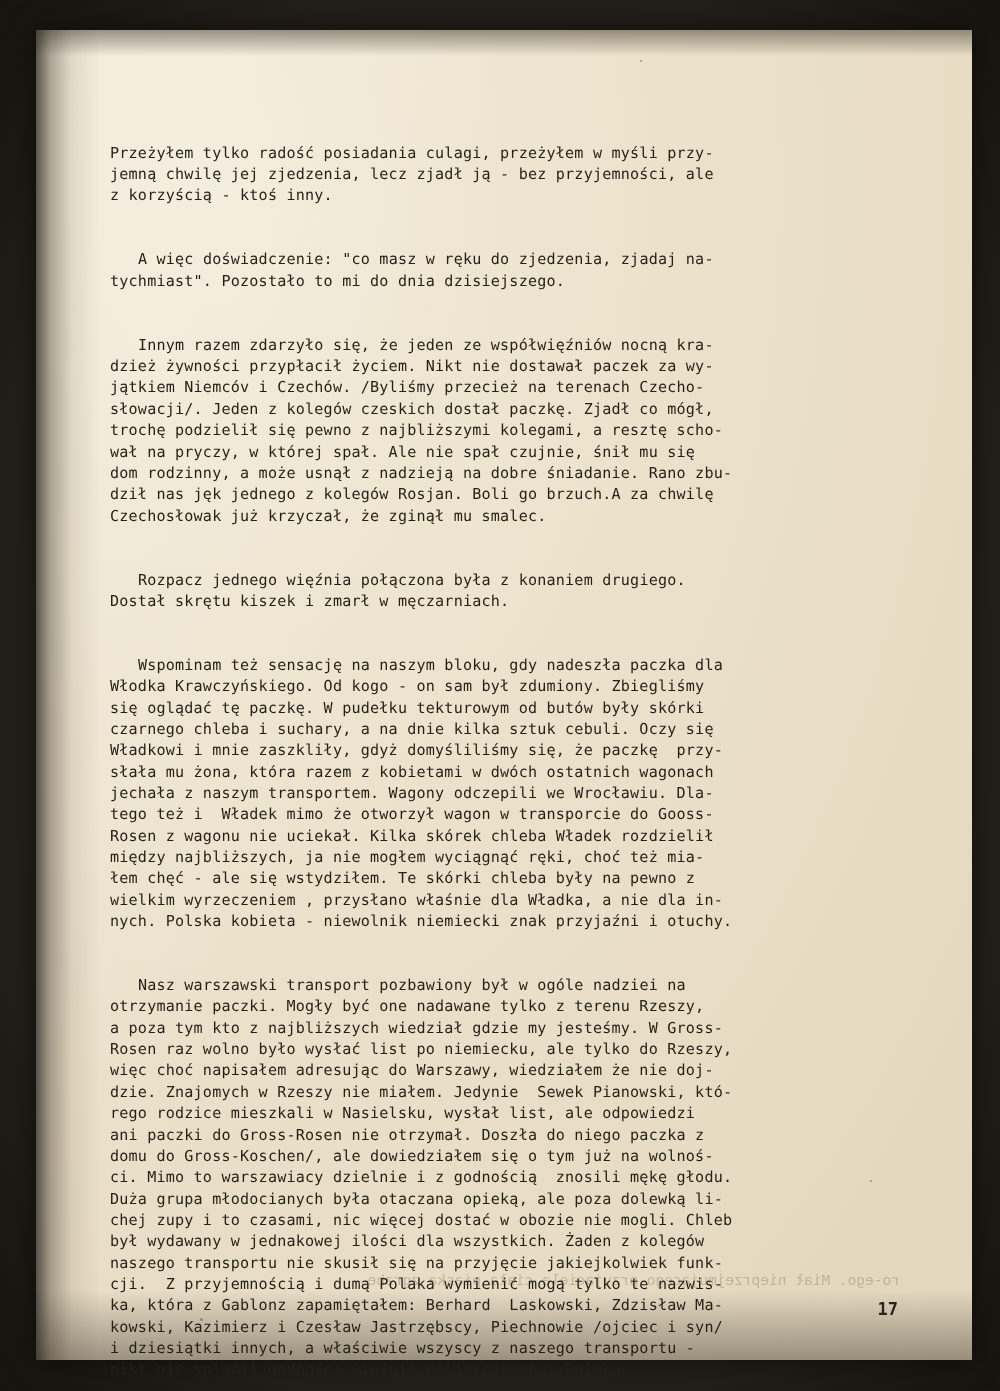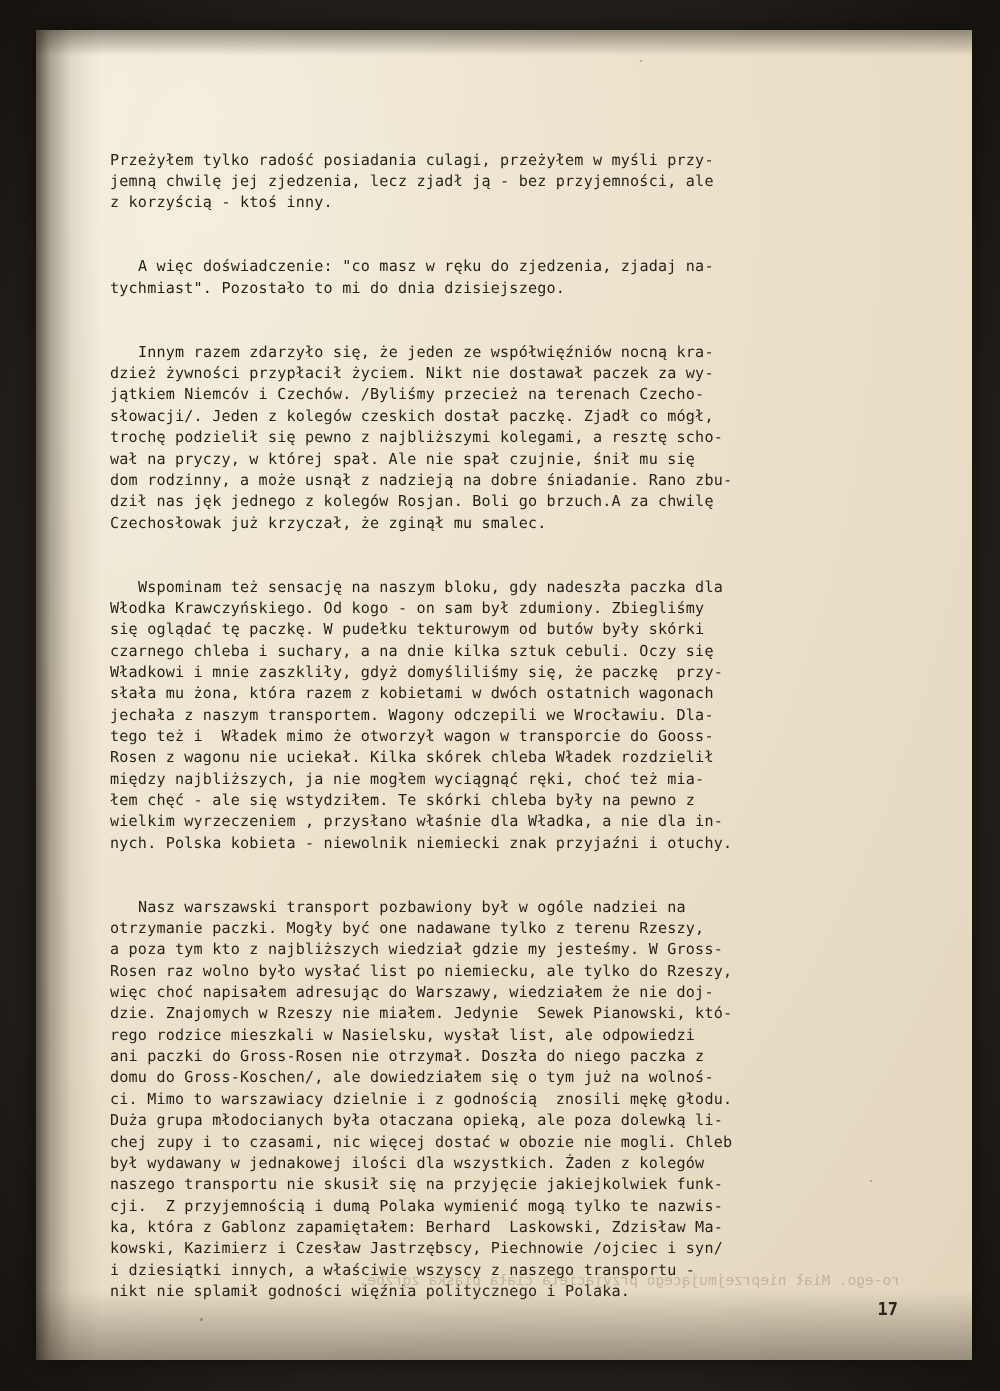--- a/index.html
+++ b/index.html
@@ -78,21 +78,21 @@
     width: 790px;
     font-family: "DejaVu Sans Mono", monospace;
     font-size: 15.1px;
     line-height: 21.35px;
     color: #241f17;
     letter-spacing: 0.2px;
     white-space: pre-wrap;
     text-rendering: geometricPrecision;
   }
   .para {
-    margin: 7px 0 0 0;
+    margin: 0 0 0 0;
     white-space: pre-wrap;
   }
   .para + .para { margin-top: 0; }
 
   .page-number {
     position: absolute;
     right: 102px;
     bottom: 72px;
     font-family: "DejaVu Sans Mono", monospace;
     font-size: 17px;
@@ -139,20 +139,22 @@
 tychmiast". Pozostało to mi do dnia dzisiejszego.</p>
     <p class="para">   Innym razem zdarzyło się, że jeden ze współwięźniów nocną kra-
 dzież żywności przypłacił życiem. Nikt nie dostawał paczek za wy-
 jątkiem Niemcóv i Czechów. /Byliśmy przecież na terenach Czecho-
 słowacji/. Jeden z kolegów czeskich dostał paczkę. Zjadł co mógł,
 trochę podzielił się pewno z najbliższymi kolegami, a resztę scho-
 wał na pryczy, w której spał. Ale nie spał czujnie, śnił mu się
 dom rodzinny, a może usnął z nadzieją na dobre śniadanie. Rano zbu-
 dził nas jęk jednego z kolegów Rosjan. Boli go brzuch.A za chwilę
 Czechosłowak już krzyczał, że zginął mu smalec.</p>
+    <p class="para">   Rozpacz jednego więźnia połączona była z konaniem drugiego.
+Dostał skrętu kiszek i zmarł w męczarniach.</p>
     <p class="para">   Wspominam też sensację na naszym bloku, gdy nadeszła paczka dla
 Włodka Krawczyńskiego. Od kogo - on sam był zdumiony. Zbiegliśmy
 się oglądać tę paczkę. W pudełku tekturowym od butów były skórki
 czarnego chleba i suchary, a na dnie kilka sztuk cebuli. Oczy się
 Władkowi i mnie zaszkliły, gdyż domyśliliśmy się, że paczkę  przy-
 słała mu żona, która razem z kobietami w dwóch ostatnich wagonach
 jechała z naszym transportem. Wagony odczepili we Wrocławiu. Dla-
 tego też i  Władek mimo że otworzył wagon w transporcie do Gooss-
 Rosen z wagonu nie uciekał. Kilka skórek chleba Władek rozdzielił
 między najbliższych, ja nie mogłem wyciągnąć ręki, choć też mia-

